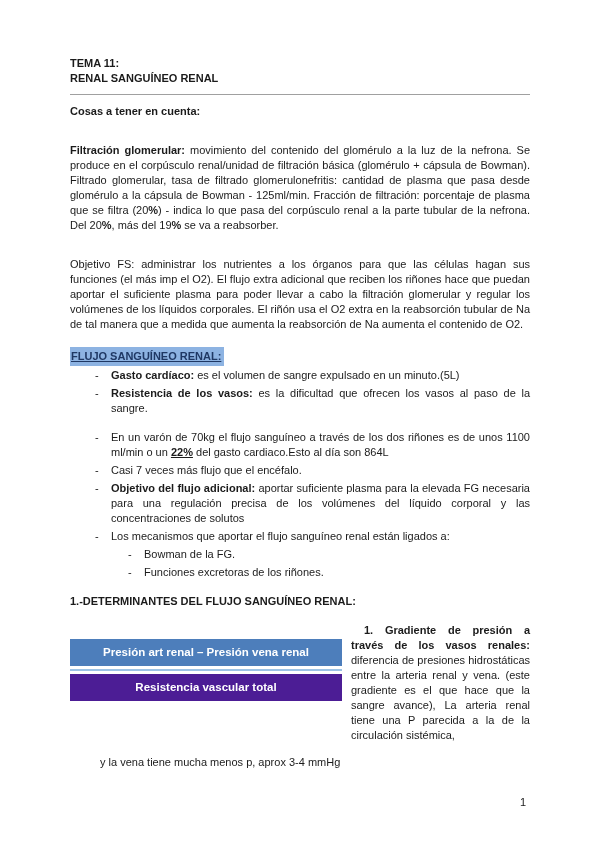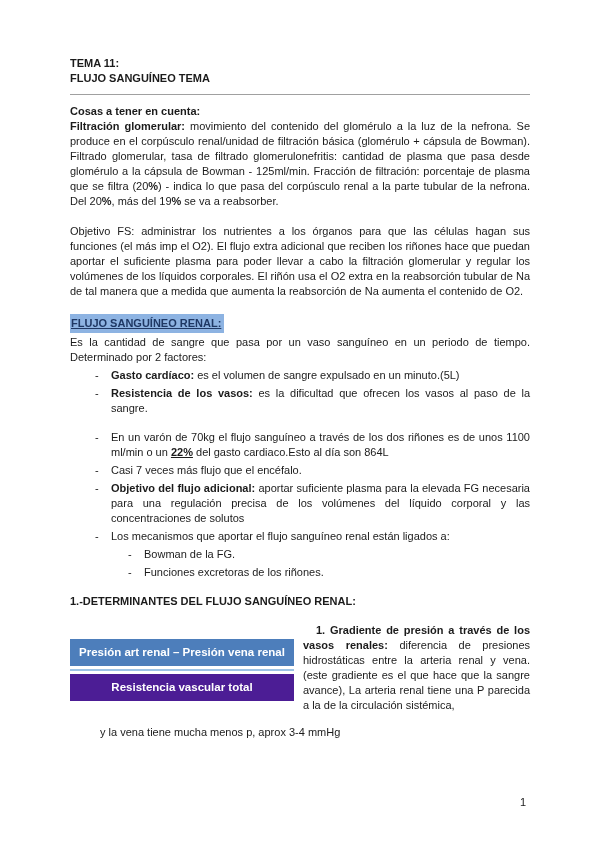--- a/index.html
+++ b/index.html
@@ -23,20 +23,21 @@
   .doc-title { font-weight: bold; }
   .rule {
     border: none;
     border-top: 1px solid #a0a0a0;
     margin: 8px 0 9px 0;
   }
   p { margin: 0; }
   .para {
     text-align: justify;
     margin-bottom: 15px;
+    margin-top: 24px;
   }
   .blue-heading-row { margin: 7px 0 2px 0; }
   .blue-heading {
     display: inline-block;
     font-weight: bold;
     text-decoration: underline;
     padding: 2px 3px 2px 1px;
   }
   .para.intro { margin-bottom: 3px; }
   .list { margin-bottom: 0; }
@@ -57,21 +58,21 @@
   .li.sub { margin-left: 58px; }
   .para.ff { margin-top: 2px; margin-bottom: 0; }
   .section2-heading { margin: 14px 0 14px 0; }
   .bottom {
     display: flex;
     gap: 9px;
     margin-top: 2px;
   }
   .formula-box {
     flex: none;
-    width: 224px;
+    width: 272px;
     align-self: flex-start;
     margin-top: 16px;
   }
   .formula-line {
     color: #ffffff;
     font-weight: bold;
     font-size: 11.5px;
     text-align: center;
     padding: 6px 2px;
   }
@@ -98,35 +99,34 @@
     right: 74px;
     bottom: 38px;
   }
 </style>
 </head>
 <body>
 
 <div class="page">
 
   <div class="doc-title">TEMA 11:</div>
-  <div class="doc-title">FLUJO SANGUÍNEO TEMA</div>
+  <div class="doc-title">RENAL SANGUÍNEO RENAL</div>
 
   <hr class="rule">
 
   <div class="doc-title">Cosas a tener en cuenta:</div>
 
   <p class="para"><span style="font-weight: bold;">Filtración glomerular:</span><span> movimiento del contenido del glomérulo a la luz de la nefrona. Se produce en el corpúsculo renal/unidad de filtración básica (glomérulo + cápsula de Bowman). Filtrado glomerular, tasa de filtrado glomerulonefritis: cantidad de plasma que pasa desde glomérulo a la cápsula de Bowman - 125ml/min. Fracción de filtración: porcentaje de plasma que se filtra (20</span><span style="font-weight: bold;">%</span><span>) - indica lo que pasa del corpúsculo renal a la parte tubular de la nefrona. Del 20</span><span style="font-weight: bold;">%</span><span>, más del 19</span><span style="font-weight: bold;">%</span><span> se va a reabsorber.</span></p>
 
   <p class="para"><span>Objetivo FS: administrar los nutrientes a los órganos para que las células hagan sus funciones (el más imp el O2). El flujo extra adicional que reciben los riñones hace que puedan aportar el suficiente plasma para poder llevar a cabo la filtración glomerular y regular los volúmenes de los líquidos corporales. El riñón usa el O2 extra en la reabsorción tubular de Na de tal manera que a medida que aumenta la reabsorción de Na aumenta el contenido de O2.</span></p>
 
   <div class="blue-heading-row">
     <span class="blue-heading" style="background-color: rgb(141, 179, 226); color: rgb(31, 56, 100);">FLUJO SANGUÍNEO RENAL:</span>
   </div>
 
-  <p class="para intro"><span>Es la cantidad de sangre que pasa por un vaso sanguíneo en un periodo de tiempo. Determinado por 2 factores:</span></p>
 
   <div class="list">
     <div class="li">
       <span class="marker">-</span>
       <div class="li-body"><span style="font-weight: bold;">Gasto cardíaco:</span><span> es el volumen de sangre expulsado en un minuto.(5L)</span></div>
     </div>
     <div class="li">
       <span class="marker">-</span>
       <div class="li-body"><span style="font-weight: bold;">Resistencia de los vasos:</span><span> es la dificultad que ofrecen los vasos al paso de la sangre.</span></div>
     </div>

